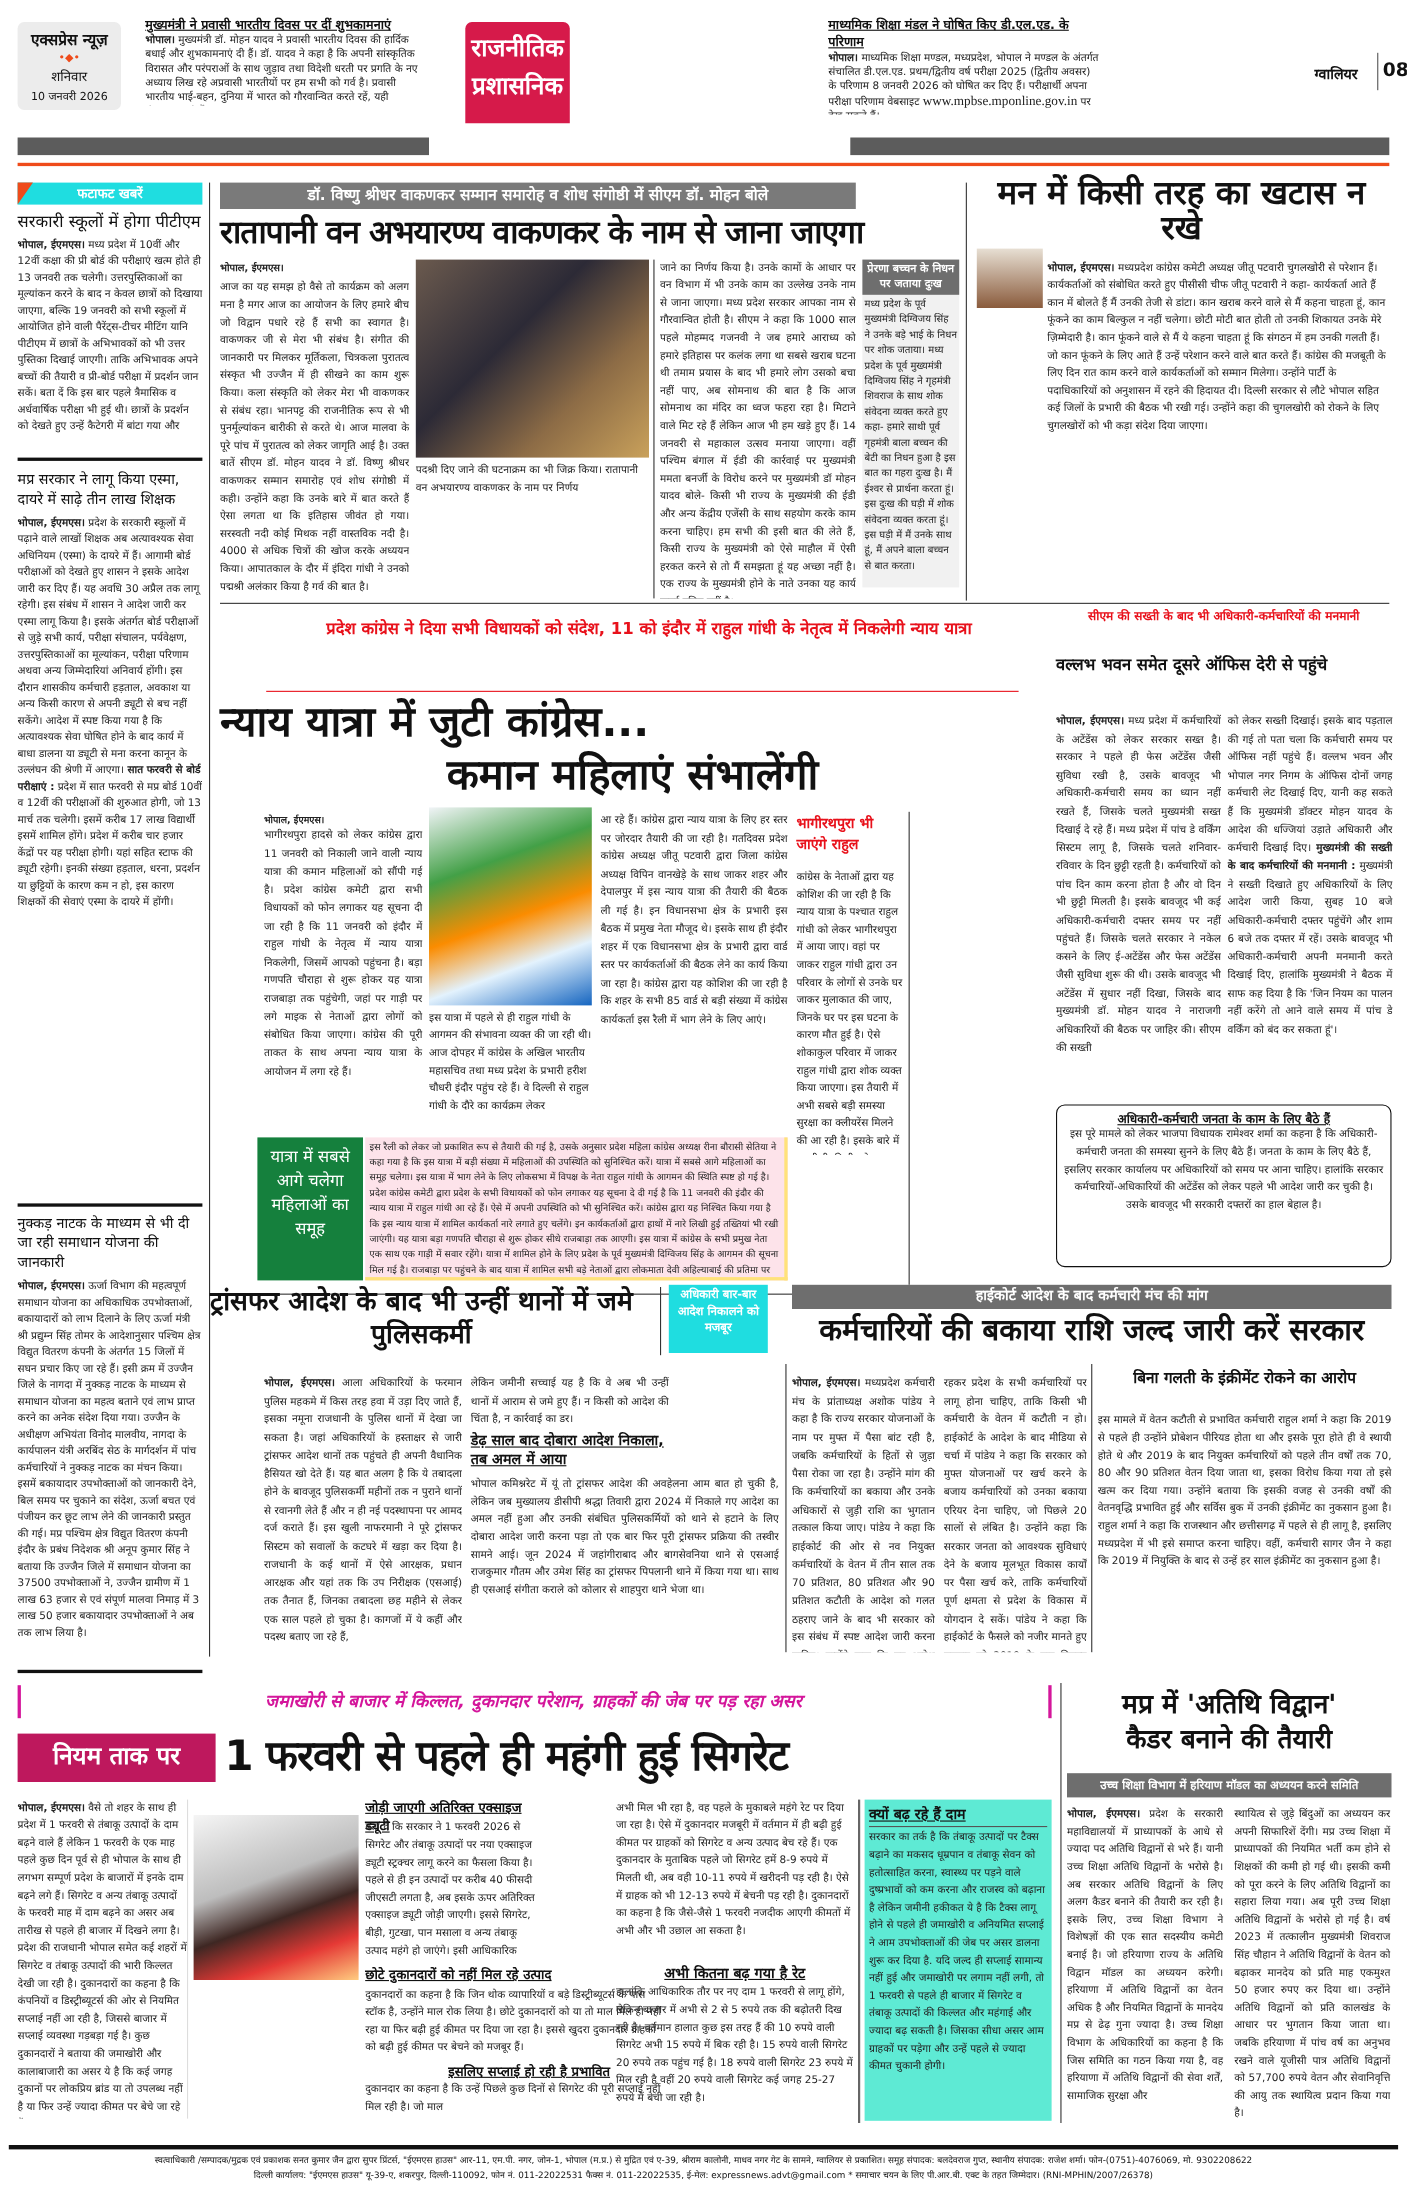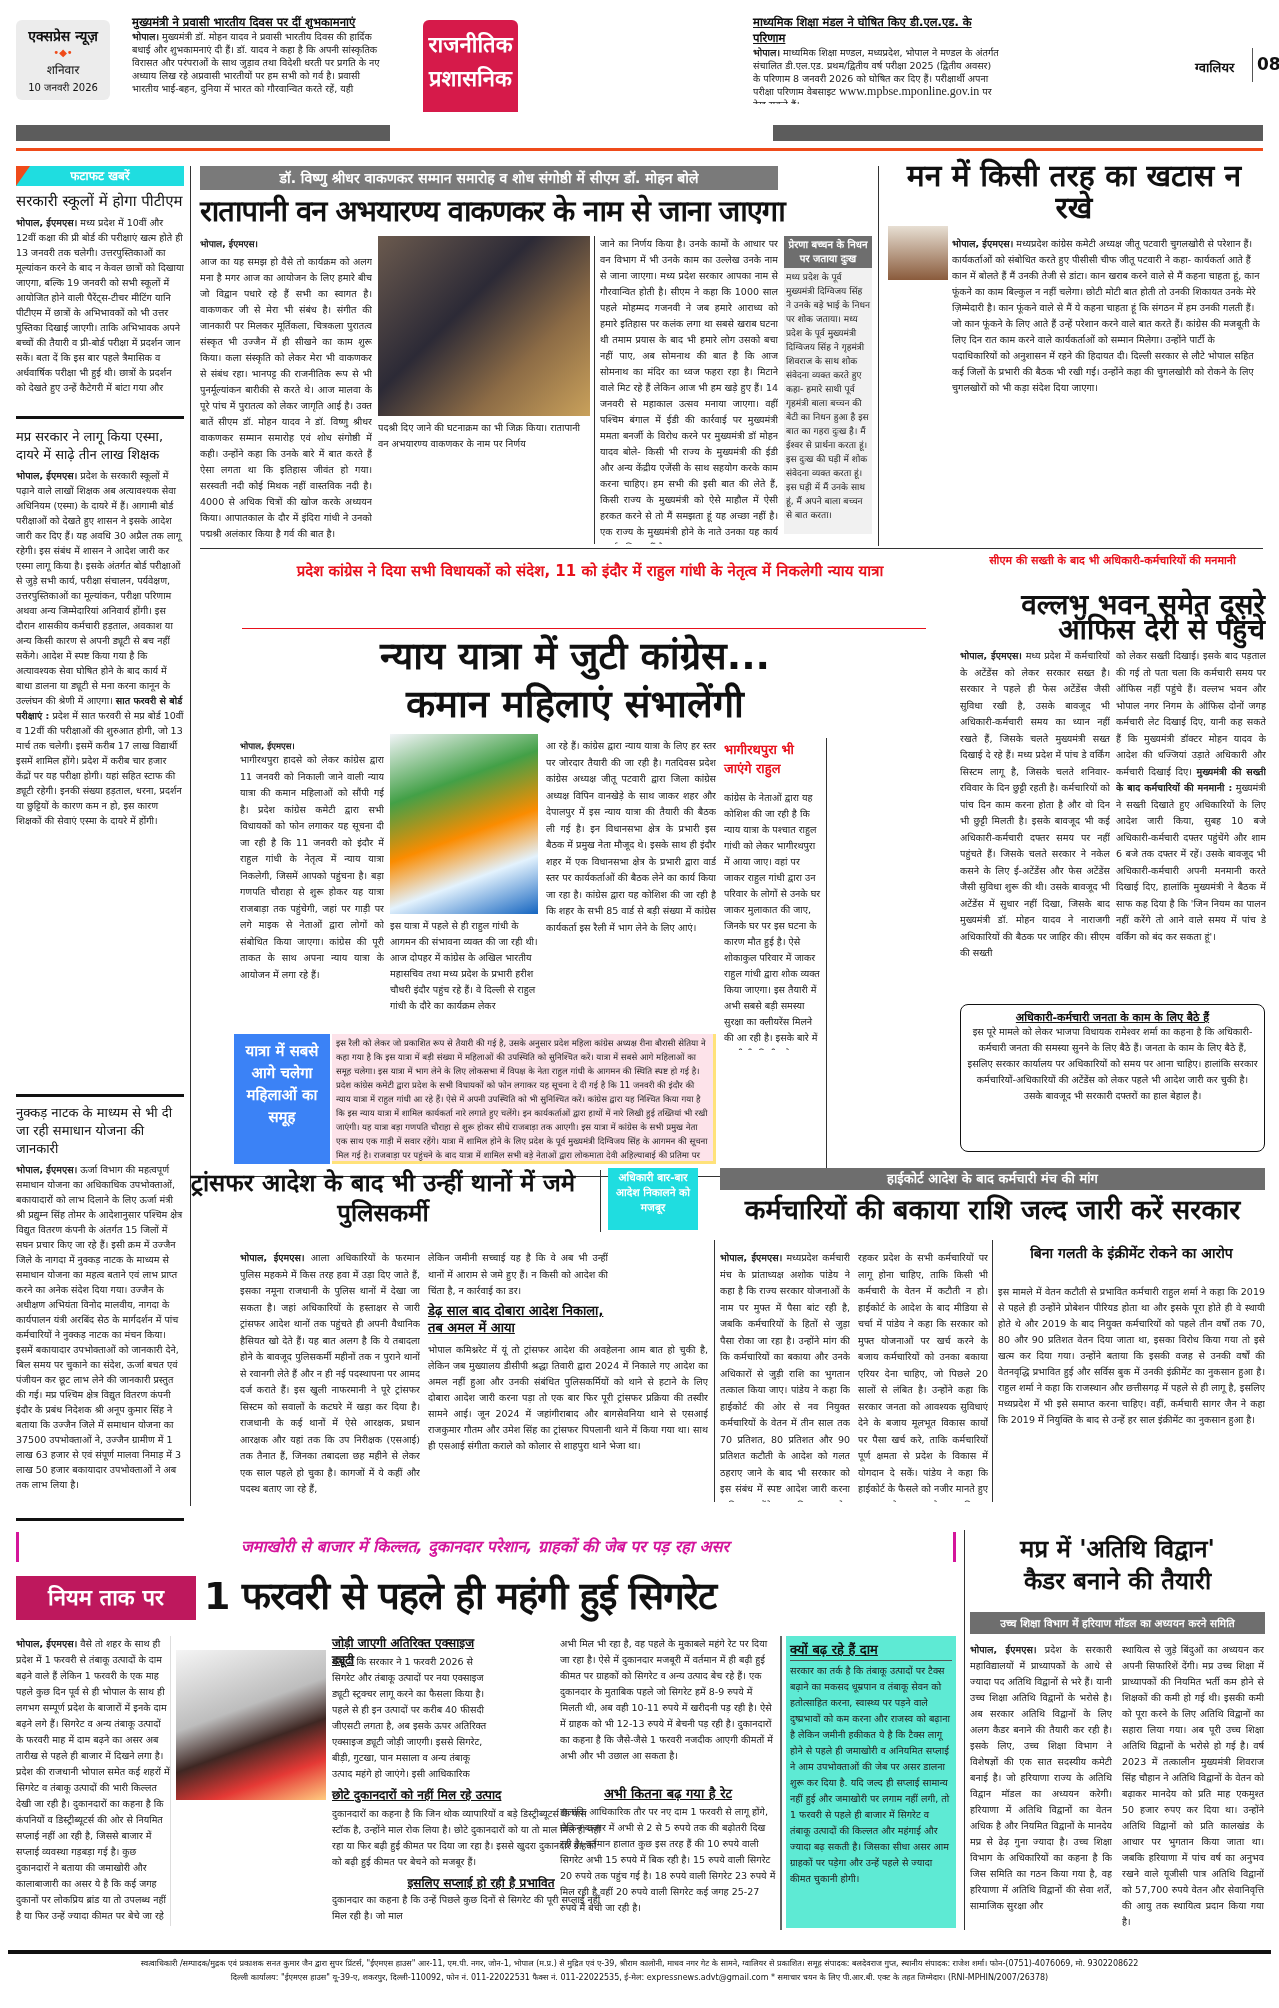--- a/index.html
+++ b/index.html
@@ -92,39 +92,39 @@
 <div class="vline" style="left:878px;top:166px;height:380px"></div>
 <div class="abs hl" style="left:884px;top:160px;width:380px;font-size:30px;text-align:center;line-height:32px">मन में किसी तरह का खटास न रखे</div>
 <div class="photo" style="left:888px;top:226px;width:60px;height:54px;background:linear-gradient(#e7dfd3,#8a5b3c)"></div>
 <div class="abs" style="left:952px;top:236px;width:310px">
   <div class="ts" style="height:300px;font-size:9.5px;line-height:16px"><span class="b">भोपाल, ईएमएस।</span> <span>मध्यप्रदेश कांग्रेस कमेटी अध्यक्ष जीतू पटवारी चुगलखोरी से परेशान हैं। कार्यकर्ताओं को संबोधित करते हुए पीसीसी चीफ जीतू पटवारी ने कहा- कार्यकर्ता आते हैं कान में बोलते हैं मैं उनकी तेजी से डांटा। कान खराब करने वाले से मैं कहना चाहता हूं, कान फूंकने का काम बिल्कुल न नहीं चलेगा। छोटी मोटी बात होती तो उनकी शिकायत उनके मेरे ज़िम्मेदारी है। कान फूंकने वाले से मैं ये कहना चाहता हूं कि संगठन में हम उनकी गलती हैं। जो कान फूंकने के लिए आते हैं उन्हें परेशान करने वाले बात करते हैं। कांग्रेस की मजबूती के लिए दिन रात काम करने वाले कार्यकर्ताओं को सम्मान मिलेगा। उन्होंने पार्टी के पदाधिकारियों को अनुशासन में रहने की हिदायत दी। दिल्ली सरकार से लौटे भोपाल सहित कई जिलों के प्रभारी की बैठक भी रखी गई। उन्होंने कहा की चुगलखोरी को रोकने के लिए चुगलखोरों को भी कड़ा संदेश दिया जाएगा।</span></div>
 </div>
 <div class="hline" style="left:200px;top:548px;width:1063px"></div>
 
 <div class="abs" style="left:240px;top:560px;width:700px;color:#e8111b;font-weight:bold;font-size:15px;text-align:center;line-height:22px">प्रदेश कांग्रेस ने दिया सभी विधायकों को संदेश, 11 को इंदौर में राहुल गांधी के नेतृत्व में निकलेगी न्याय यात्रा</div>
 <div class="abs" style="left:242px;top:628px;width:684px;height:1px;background:#e8111b"></div>
-<div class="abs hl" style="left:200px;top:632px;width:750px;text-align:center;font-size:38px;line-height:48px">न्याय यात्रा में जुटी कांग्रेस...</div>
+<div class="abs hl" style="left:200px;top:632px;width:750px;font-size:38px;line-height:48px">न्याय यात्रा में जुटी कांग्रेस...</div>
 <div class="abs hl" style="left:200px;top:680px;width:750px;text-align:center;font-size:38px;line-height:48px">कमान महिलाएं संभालेंगी</div>
 
 <div class="abs ts b" style="left:240px;top:738px;font-size:8.5px">भोपाल, ईएमएस।</div>
 <div class="abs t" style="left:240px;top:752px;width:144px;height:260px;font-size:9.5px;line-height:16.5px">भागीरथपुरा हादसे को लेकर कांग्रेस द्वारा 11 जनवरी को निकाली जाने वाली न्याय यात्रा की कमान महिलाओं को सौंपी गई है। प्रदेश कांग्रेस कमेटी द्वारा सभी विधायकों को फोन लगाकर यह सूचना दी जा रही है कि 11 जनवरी को इंदौर में राहुल गांधी के नेतृत्व में न्याय यात्रा निकलेगी, जिसमें आपको पहुंचना है। बड़ा गणपति चौराहा से शुरू होकर यह यात्रा राजबाड़ा तक पहुंचेगी, जहां पर गाड़ी पर लगे माइक से नेताओं द्वारा लोगों को संबोधित किया जाएगा। कांग्रेस की पूरी ताकत के साथ अपना न्याय यात्रा के आयोजन में लगा रहे हैं।</div>
 <div class="photo" style="left:390px;top:734px;width:148px;height:180px;background:linear-gradient(160deg,#f1f4f7,#43a047 30%,#fb8c00 55%,#e3f2fd 75%,#1565c0)"></div>
 <div class="abs ts" style="left:390px;top:918px;width:148px;height:96px;font-size:9.5px;line-height:16px">इस यात्रा में पहले से ही राहुल गांधी के आगमन की संभावना व्यक्त की जा रही थी। आज दोपहर में कांग्रेस के अखिल भारतीय महासचिव तथा मध्य प्रदेश के प्रभारी हरीश चौधरी इंदौर पहुंच रहे हैं। वे दिल्ली से राहुल गांधी के दौरे का कार्यक्रम लेकर</div>
 <div class="abs t" style="left:546px;top:738px;width:170px;height:276px;font-size:9.5px;line-height:16.5px">आ रहे हैं। कांग्रेस द्वारा न्याय यात्रा के लिए हर स्तर पर जोरदार तैयारी की जा रही है। गतदिवस प्रदेश कांग्रेस अध्यक्ष जीतू पटवारी द्वारा जिला कांग्रेस अध्यक्ष विपिन वानखेड़े के साथ जाकर शहर और देपालपुर में इस न्याय यात्रा की तैयारी की बैठक ली गई है। इन विधानसभा क्षेत्र के प्रभारी इस बैठक में प्रमुख नेता मौजूद थे। इसके साथ ही इंदौर शहर में एक विधानसभा क्षेत्र के प्रभारी द्वारा वार्ड स्तर पर कार्यकर्ताओं की बैठक लेने का कार्य किया जा रहा है। कांग्रेस द्वारा यह कोशिश की जा रही है कि शहर के सभी 85 वार्ड से बड़ी संख्या में कांग्रेस कार्यकर्ता इस रैली में भाग लेने के लिए आएं।</div>
 <div class="abs" style="left:724px;top:740px;width:94px;color:#e8111b;font-weight:bold;font-size:13px;line-height:19px">भागीरथपुरा भी जाएंगे राहुल</div>
 <div class="abs ts" style="left:724px;top:790px;width:98px;height:260px;font-size:9.5px;line-height:16px">कांग्रेस के नेताओं द्वारा यह कोशिश की जा रही है कि न्याय यात्रा के पश्चात राहुल गांधी को लेकर भागीरथपुरा में आया जाए। वहां पर जाकर राहुल गांधी द्वारा उन परिवार के लोगों से उनके घर जाकर मुलाकात की जाए, जिनके घर पर इस घटना के कारण मौत हुई है। ऐसे शोकाकुल परिवार में जाकर राहुल गांधी द्वारा शोक व्यक्त किया जाएगा। इस तैयारी में अभी सबसे बड़ी समस्या सुरक्षा का क्लीयरेंस मिलने की आ रही है। इसके बारे में एसपीजी की टीम के साथ कांग्रेस के नेताओं द्वारा संवाद किया जा रहा है।</div>
 
-<div class="abs" style="left:234px;top:1034px;width:96px;height:130px;background:#3b82f6;color:#fff;font-weight:bold;font-size:15px;line-height:22px;text-align:center;padding:6px 4px">
+<div class="abs" style="left:234px;top:1034px;width:96px;height:130px;background:#15803d;color:#fff;font-weight:normal;font-size:15px;line-height:22px;text-align:center;padding:6px 4px">
   <span>यात्रा में सबसे आगे चलेगा महिलाओं का समूह</span>
 </div>
 <div class="abs ts" style="left:332px;top:1034px;width:384px;height:130px;background:#fde3ea;border-bottom:3px solid #ffe27a;border-right:3px solid #ffe27a;font-size:8.5px;line-height:14px;padding:2px 4px">इस रैली को लेकर जो प्रकाशित रूप से तैयारी की गई है, उसके अनुसार प्रदेश महिला कांग्रेस अध्यक्ष रीना बौरासी सेतिया ने कहा गया है कि इस यात्रा में बड़ी संख्या में महिलाओं की उपस्थिति को सुनिश्चित करें। यात्रा में सबसे आगे महिलाओं का समूह चलेगा। इस यात्रा में भाग लेने के लिए लोकसभा में विपक्ष के नेता राहुल गांधी के आगमन की स्थिति स्पष्ट हो गई है। प्रदेश कांग्रेस कमेटी द्वारा प्रदेश के सभी विधायकों को फोन लगाकर यह सूचना दे दी गई है कि 11 जनवरी की इंदौर की न्याय यात्रा में राहुल गांधी आ रहे हैं। ऐसे में अपनी उपस्थिति को भी सुनिश्चित करें। कांग्रेस द्वारा यह निश्चित किया गया है कि इस न्याय यात्रा में शामिल कार्यकर्ता नारे लगाते हुए चलेंगे। इन कार्यकर्ताओं द्वारा हाथों में नारे लिखी हुई तख्तियां भी रखी जाएंगी। यह यात्रा बड़ा गणपति चौराहा से शुरू होकर सीधे राजबाड़ा तक आएगी। इस यात्रा में कांग्रेस के सभी प्रमुख नेता एक साथ एक गाड़ी में सवार रहेंगे। यात्रा में शामिल होने के लिए प्रदेश के पूर्व मुख्यमंत्री दिग्विजय सिंह के आगमन की सूचना मिल गई है। राजबाड़ा पर पहुंचने के बाद यात्रा में शामिल सभी बड़े नेताओं द्वारा लोकमाता देवी अहिल्याबाई की प्रतिमा पर माल्यार्पण किया जाएगा। इसके बाद में गाड़ी पर लगे माइक से वहां मौजूद कार्यकर्ताओं को संबोधित किया जाएगा। यात्रा के साथ कांग्रेस द्वारा नागरिकों को जीवन जीने का अधिकार देने के लिए पूरे प्रदेश में अभियान शुरू किया जाएगा।</div>
 <div class="vline" style="left:826px;top:738px;height:430px"></div>
 
 <div class="abs" style="left:960px;top:552px;width:305px;color:#e8111b;font-weight:bold;font-size:11px;text-align:center">सीएम की सख्ती के बाद भी अधिकारी-कर्मचारियों की मनमानी</div>
-<div class="abs hl" style="left:960px;top:592px;width:305px;text-align:right;font-size:28px;line-height:25px">वल्लभ भवन समेत दूसरे ऑफिस देरी से पहुंचे</div>
+<div class="abs hl" style="left:960px;top:592px;width:305px;text-align:left;font-size:15px;line-height:25px">वल्लभ भवन समेत दूसरे ऑफिस देरी से पहुंचे</div>
 <div class="abs t" style="left:960px;top:648px;width:150px;height:350px;font-size:9.5px;line-height:16.5px"><span class="b">भोपाल, ईएमएस।</span> <span>मध्य प्रदेश में कर्मचारियों के अटेंडेंस को लेकर सरकार सख्त है। सरकार ने पहले ही फेस अटेंडेंस जैसी सुविधा रखी है, उसके बावजूद भी अधिकारी-कर्मचारी समय का ध्यान नहीं रखते हैं, जिसके चलते मुख्यमंत्री सख्त दिखाई दे रहे हैं। मध्य प्रदेश में पांच डे वर्किंग सिस्टम लागू है, जिसके चलते शनिवार-रविवार के दिन छुट्टी रहती है। कर्मचारियों को पांच दिन काम करना होता है और वो दिन भी छुट्टी मिलती है। इसके बावजूद भी कई अधिकारी-कर्मचारी दफ्तर समय पर नहीं पहुंचते हैं। जिसके चलते सरकार ने नकेल कसने के लिए ई-अटेंडेंस और फेस अटेंडेंस जैसी सुविधा शुरू की थी। उसके बावजूद भी अटेंडेंस में सुधार नहीं दिखा, जिसके बाद मुख्यमंत्री डॉ. मोहन यादव ने नाराजगी अधिकारियों की बैठक पर जाहिर की। सीएम की सख्ती</span></div>
 <div class="abs t" style="left:1116px;top:648px;width:150px;height:350px;font-size:9.5px;line-height:16.5px"><span>को लेकर सख्ती दिखाई। इसके बाद पड़ताल की गई तो पता चला कि कर्मचारी समय पर ऑफिस नहीं पहुंचे हैं। वल्लभ भवन और भोपाल नगर निगम के ऑफिस दोनों जगह कर्मचारी लेट दिखाई दिए, यानी कह सकते हैं कि मुख्यमंत्री डॉक्टर मोहन यादव के आदेश की धज्जियां उड़ाते अधिकारी और कर्मचारी दिखाई दिए।</span> <span class="b">मुख्यमंत्री की सख्ती के बाद कर्मचारियों की मनमानी :</span> <span>मुख्यमंत्री ने सख्ती दिखाते हुए अधिकारियों के लिए आदेश जारी किया, सुबह 10 बजे अधिकारी-कर्मचारी दफ्तर पहुंचेंगे और शाम 6 बजे तक दफ्तर में रहें। उसके बावजूद भी अधिकारी-कर्मचारी अपनी मनमानी करते दिखाई दिए, हालांकि मुख्यमंत्री ने बैठक में साफ कह दिया है कि 'जिन नियम का पालन नहीं करेंगे तो आने वाले समय में पांच डे वर्किंग को बंद कर सकता हूं'।</span></div>
 <div class="abs" style="left:960px;top:1004px;width:305px;height:148px;border:1.5px solid #111;border-radius:8px;padding:4px 6px;text-align:center">
   <div style="font-weight:bold;font-size:11px;text-decoration:underline">अधिकारी-कर्मचारी जनता के काम के लिए बैठे हैं</div>
   <div class="ts" style="font-size:9.5px;line-height:16px;height:118px;text-align:center">इस पूरे मामले को लेकर भाजपा विधायक रामेश्वर शर्मा का कहना है कि अधिकारी-कर्मचारी जनता की समस्या सुनने के लिए बैठे हैं। जनता के काम के लिए बैठे हैं, इसलिए सरकार कार्यालय पर अधिकारियों को समय पर आना चाहिए। हालांकि सरकार कर्मचारियों-अधिकारियों की अटेंडेंस को लेकर पहले भी आदेश जारी कर चुकी है। उसके बावजूद भी सरकारी दफ्तरों का हाल बेहाल है।</div>
 </div>
 <div class="hline" style="left:200px;top:1176px;width:1063px"></div>
 
 <div class="abs hl" style="left:188px;top:1168px;width:390px;text-align:center;font-size:24px;line-height:30px">ट्रांसफर आदेश के बाद भी उन्हीं थानों में जमे पुलिसकर्मी</div>
 <div class="vline" style="left:600px;top:1170px;height:62px"></div>

